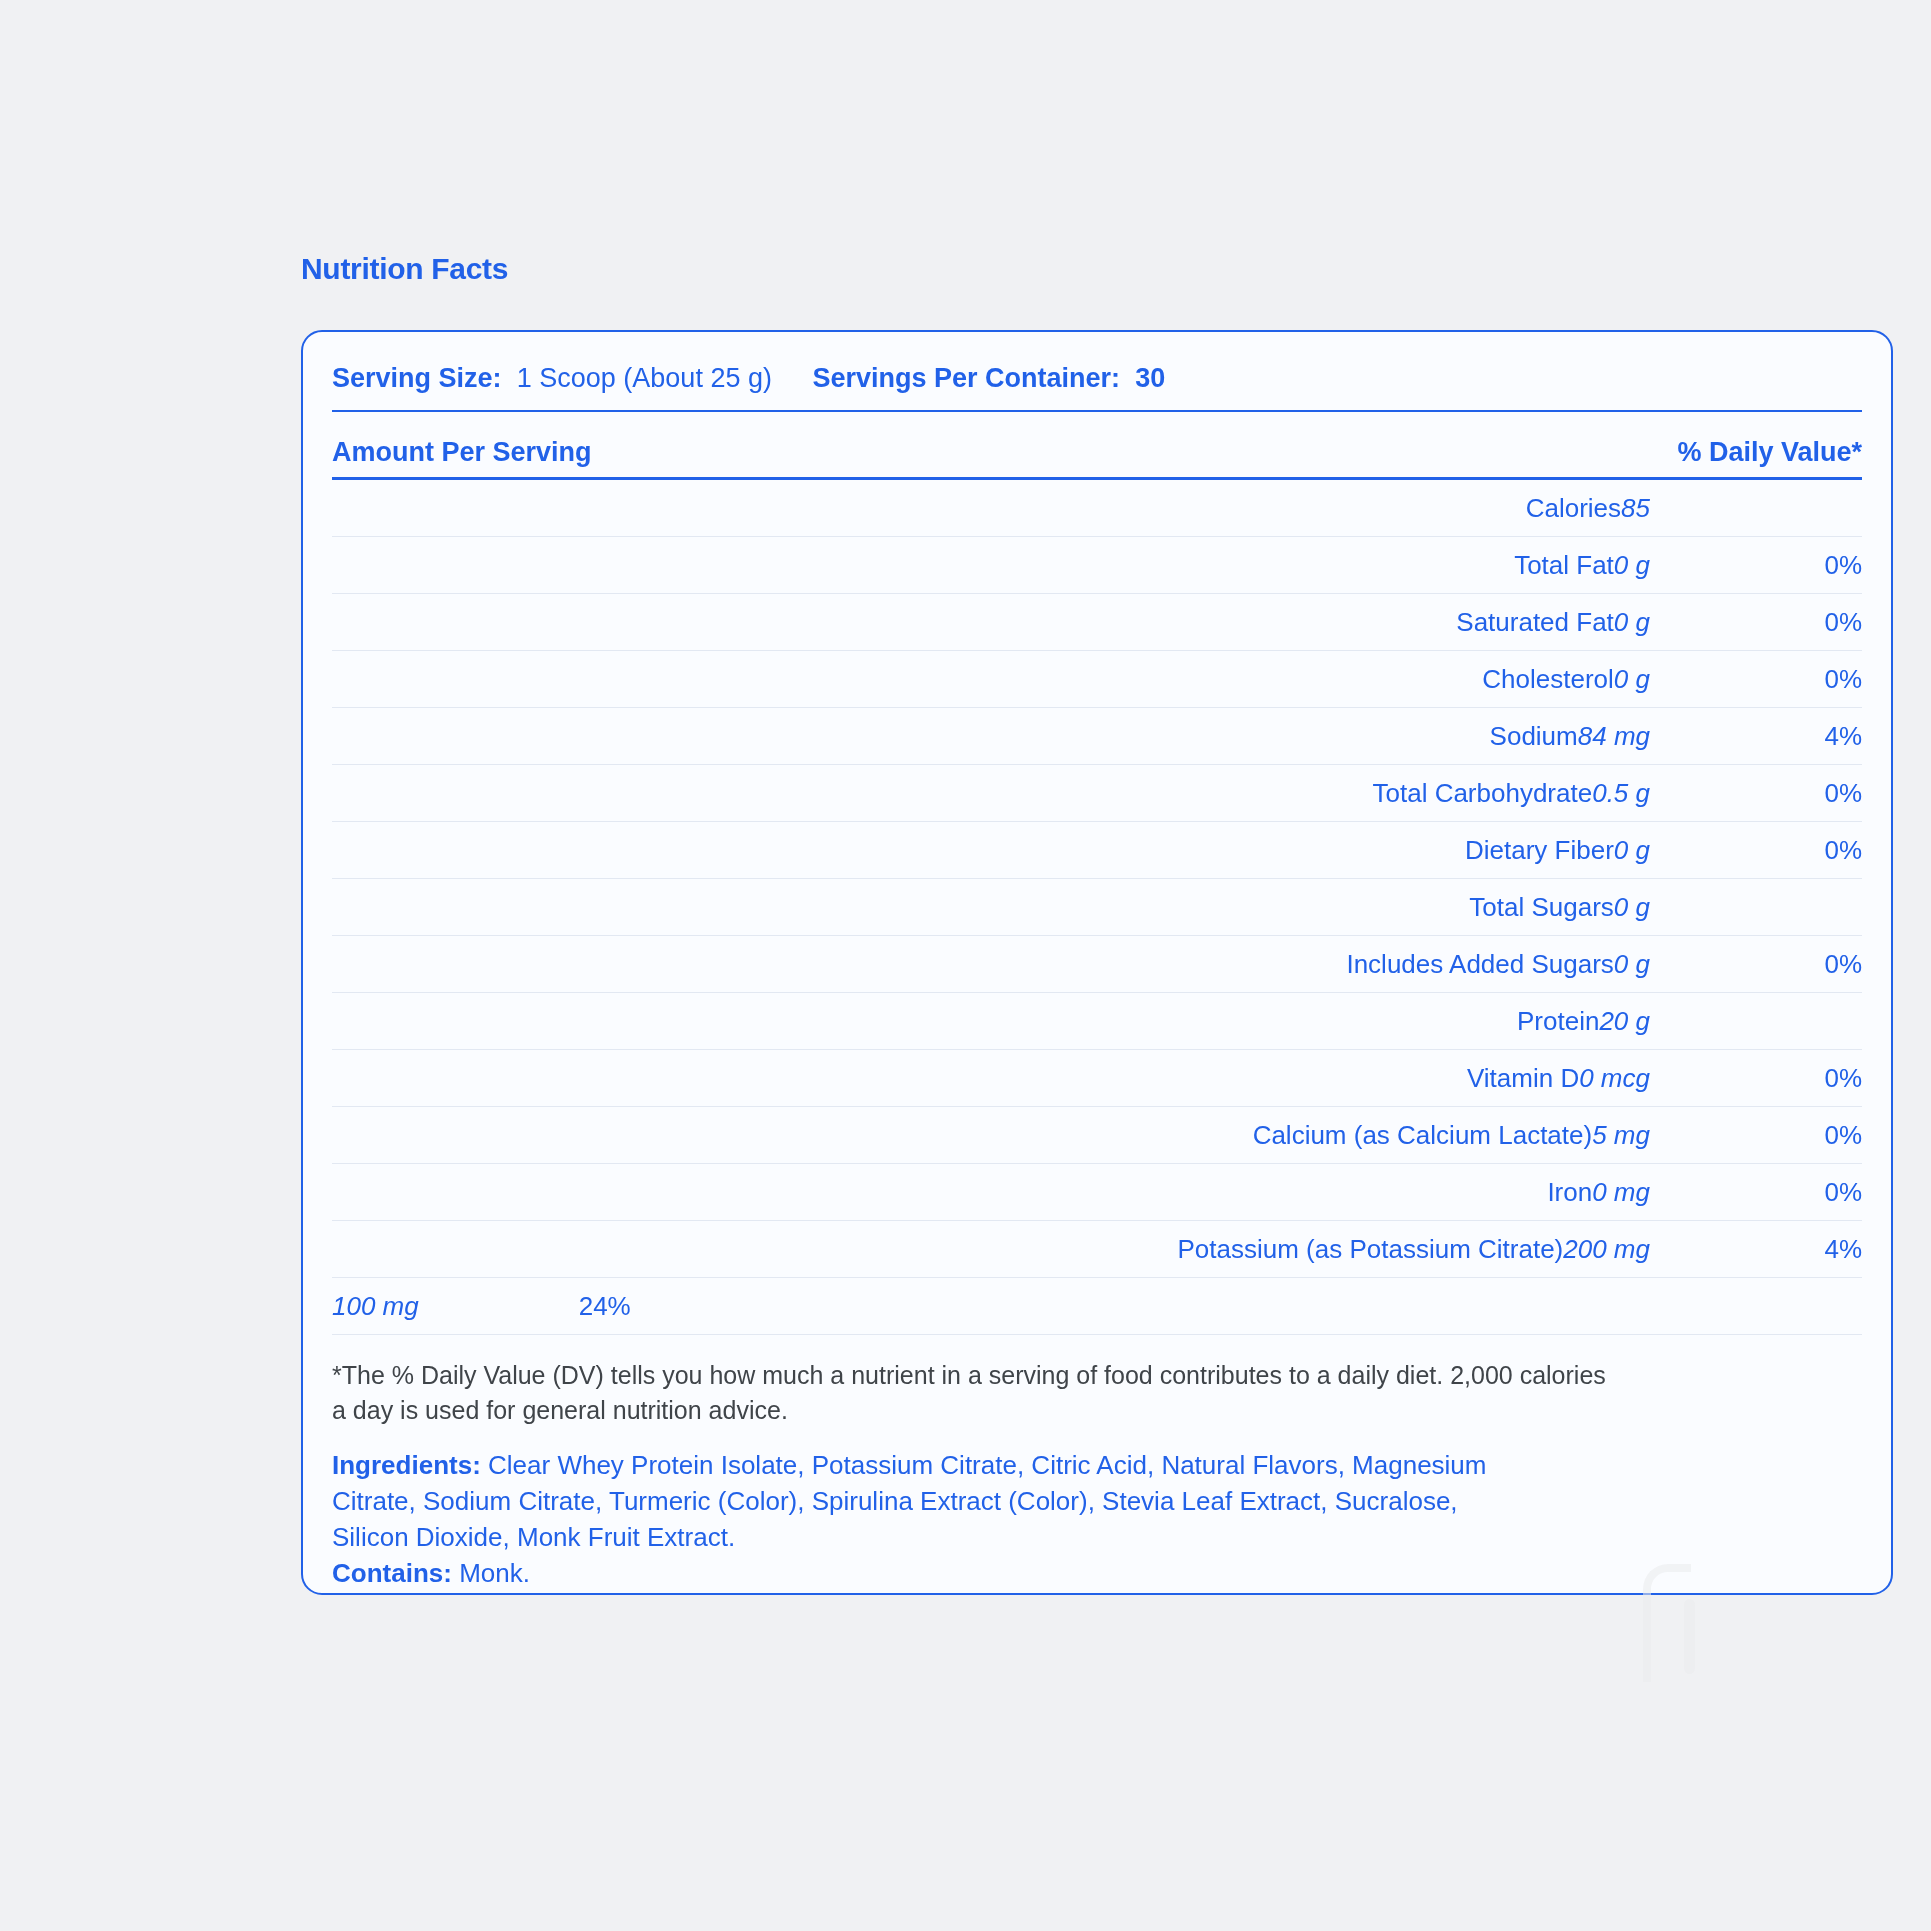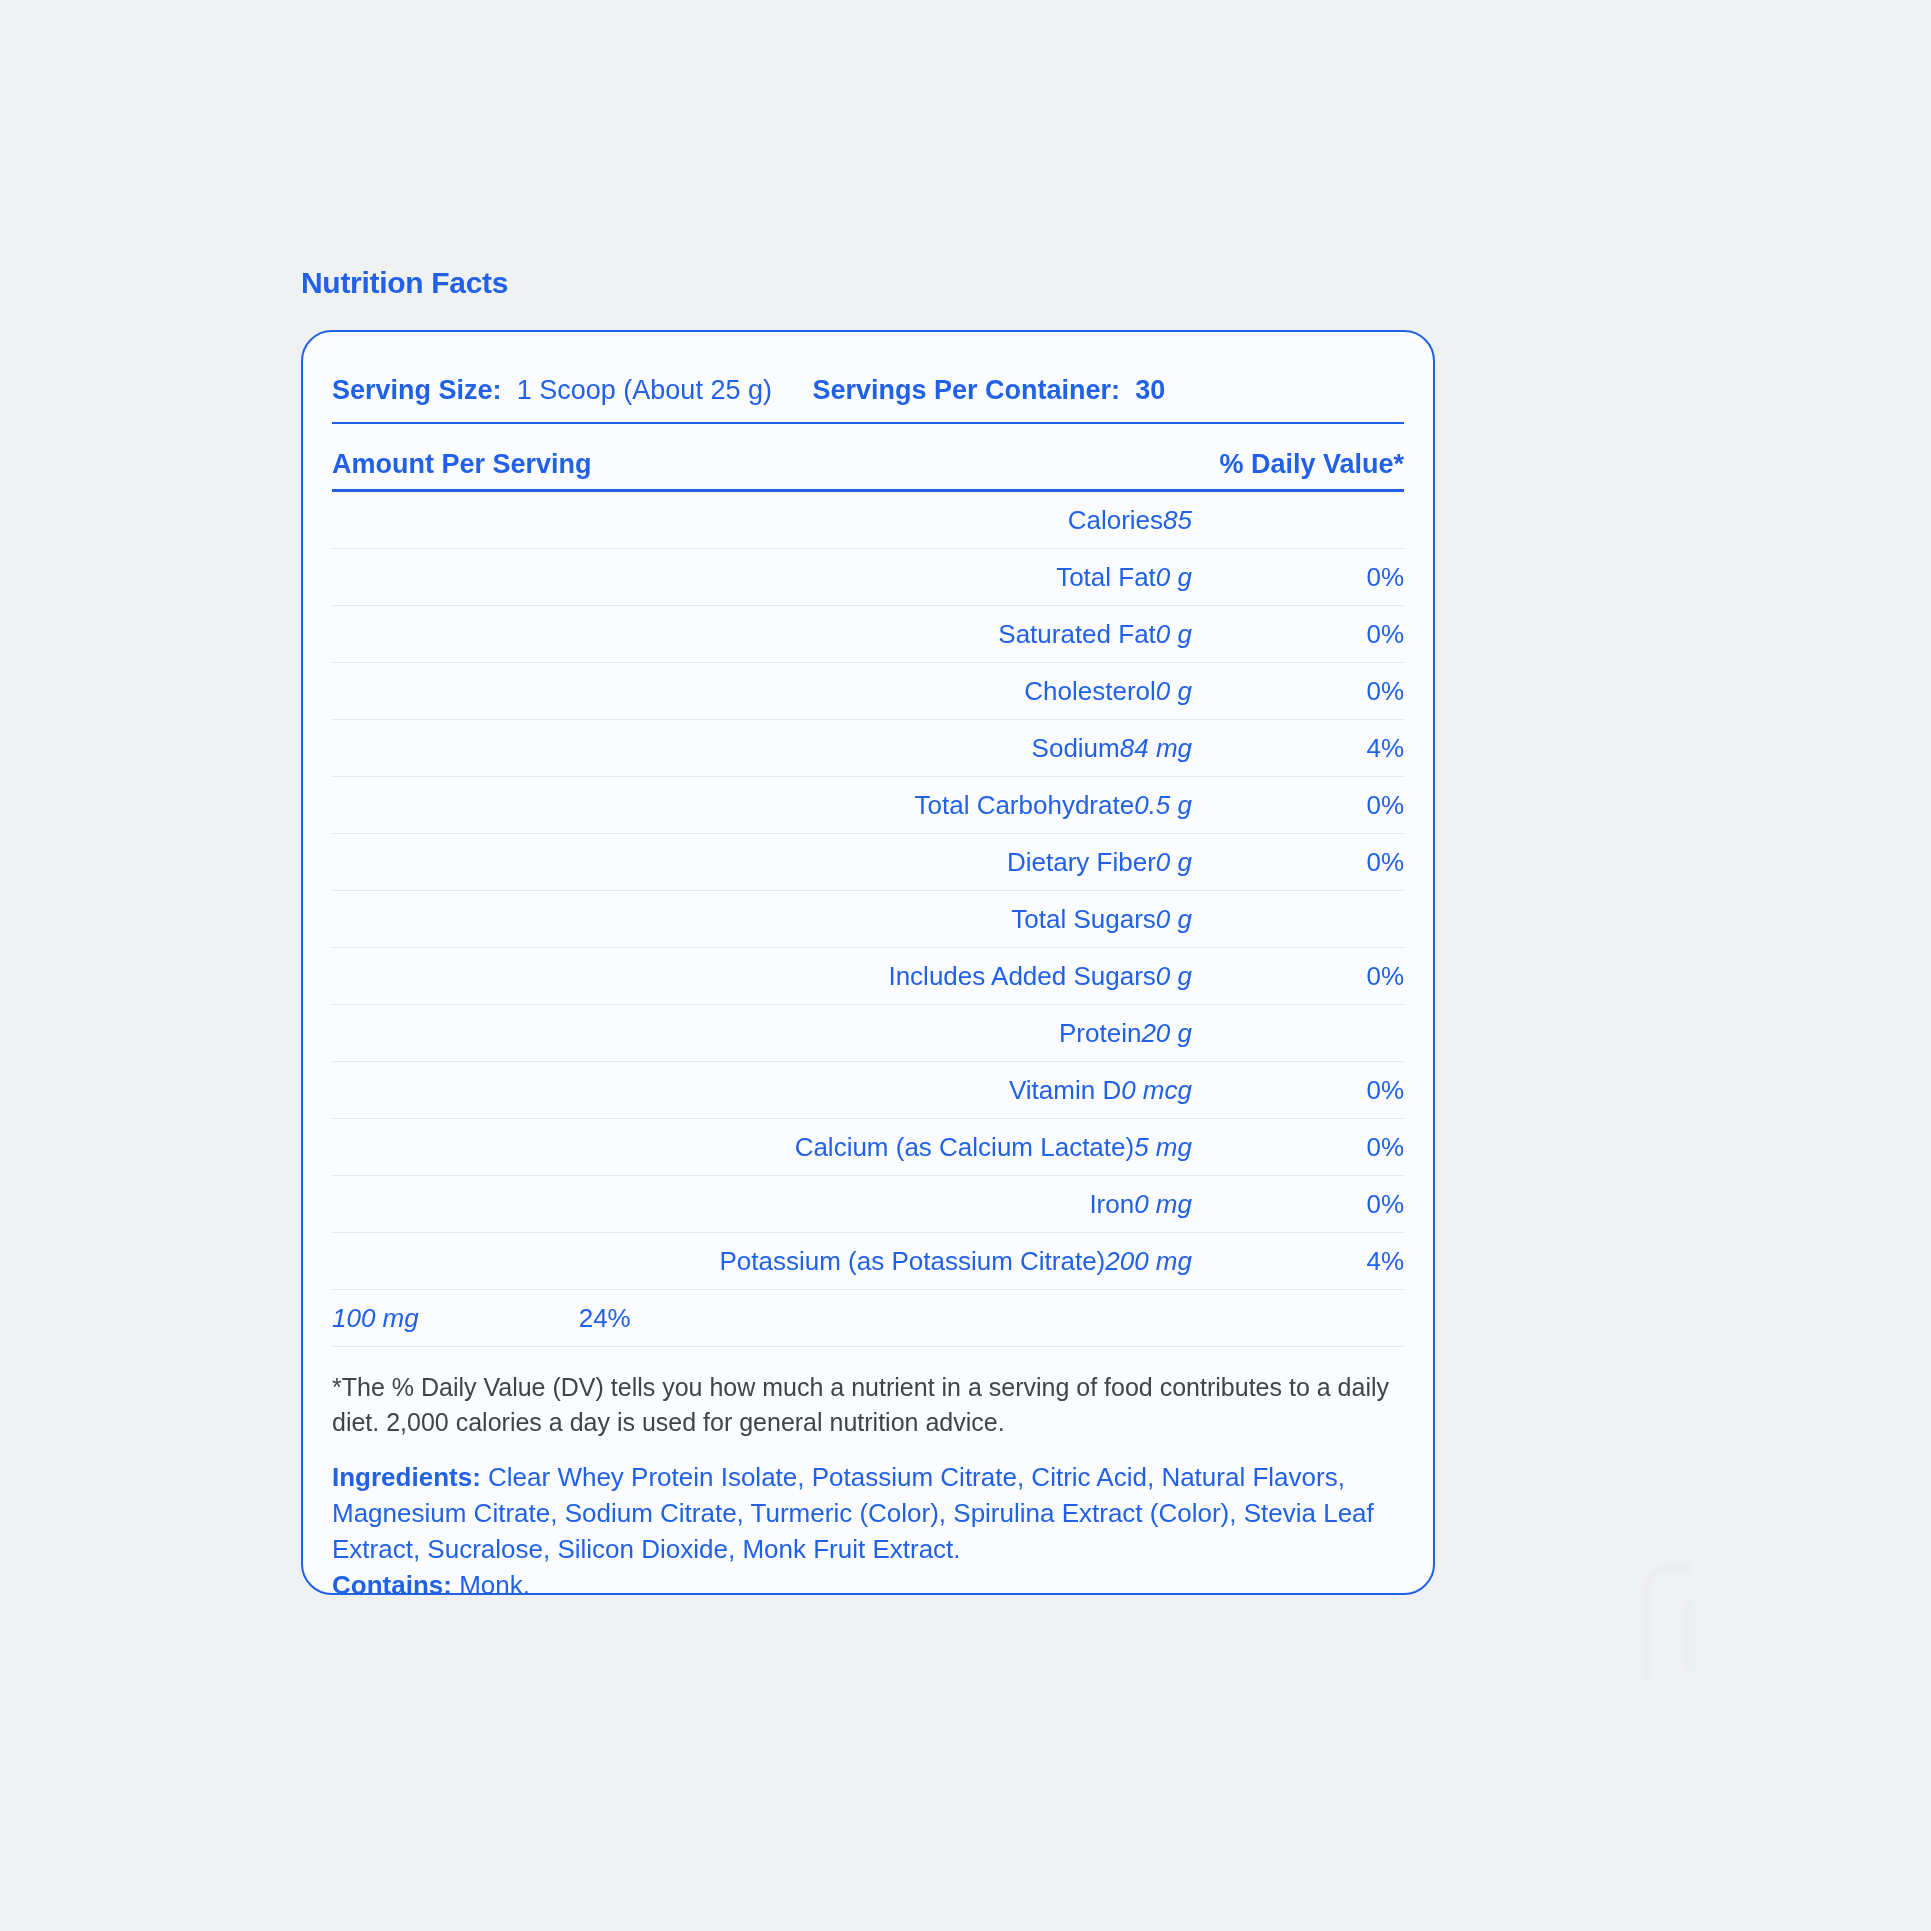--- a/index.html
+++ b/index.html
@@ -11,31 +11,31 @@
   }
   *{box-sizing:border-box;}
   html,body{margin:0;padding:0;}
   body{
     width:1931px;height:1931px;position:relative;
     background:var(--page-bg);
     font-family:"Liberation Sans","DejaVu Sans",sans-serif;
     color:var(--blue);
   }
   .page-title{
-    position:absolute;left:301px;top:266px;
+    position:absolute;left:301px;top:252px;
     font-size:30px;font-weight:bold;color:var(--blue);
     letter-spacing:-0.3px;
   }
   .panel{
     position:absolute;left:301px;top:330px;
-    width:1134px;height:1265px;
+    width:1592px;height:1265px;
     background:var(--panel-bg);
     border:2.9px solid var(--blue);
-    border-radius:31px;
-    padding:12px 29px;
+    border-radius:21px;
+    padding:0 29px;
     overflow:hidden;
   }
   .serving-row{
     margin-top:31px;height:36px;
     font-size:27px;color:var(--blue);
     white-space:nowrap;
   }
   .serving-row .b{font-weight:bold;}
   .serving-row .size-value{margin-left:7.7px;margin-right:33px;}
   .serving-row .pc-value{margin-left:7.7px;font-weight:bold;}

